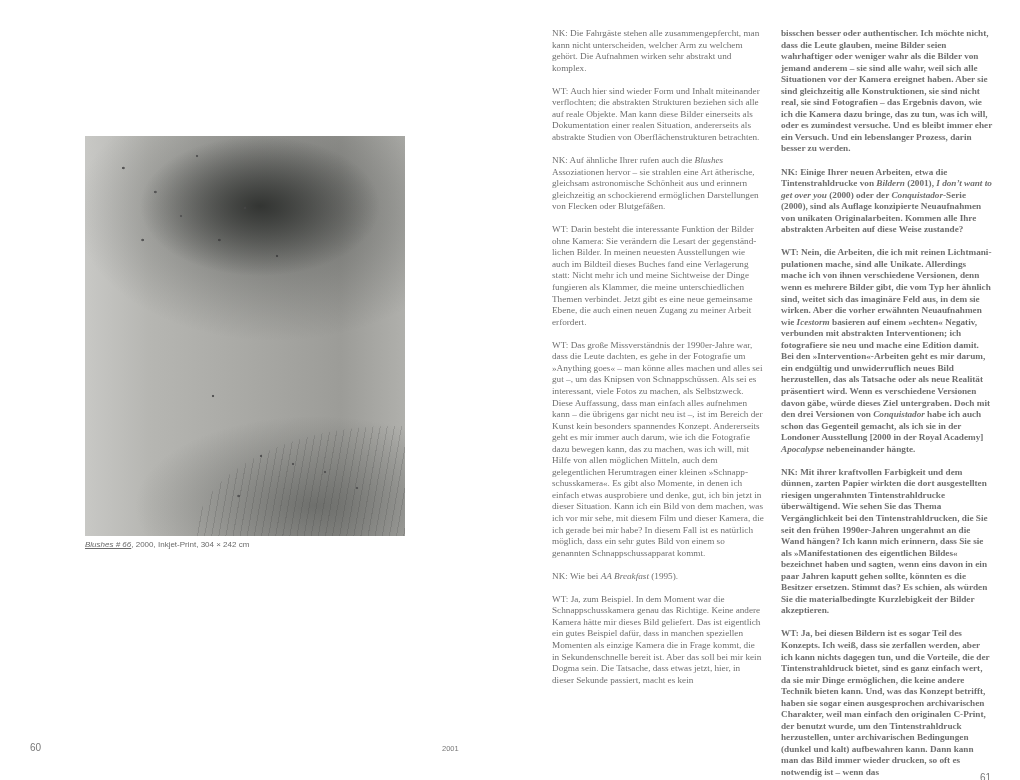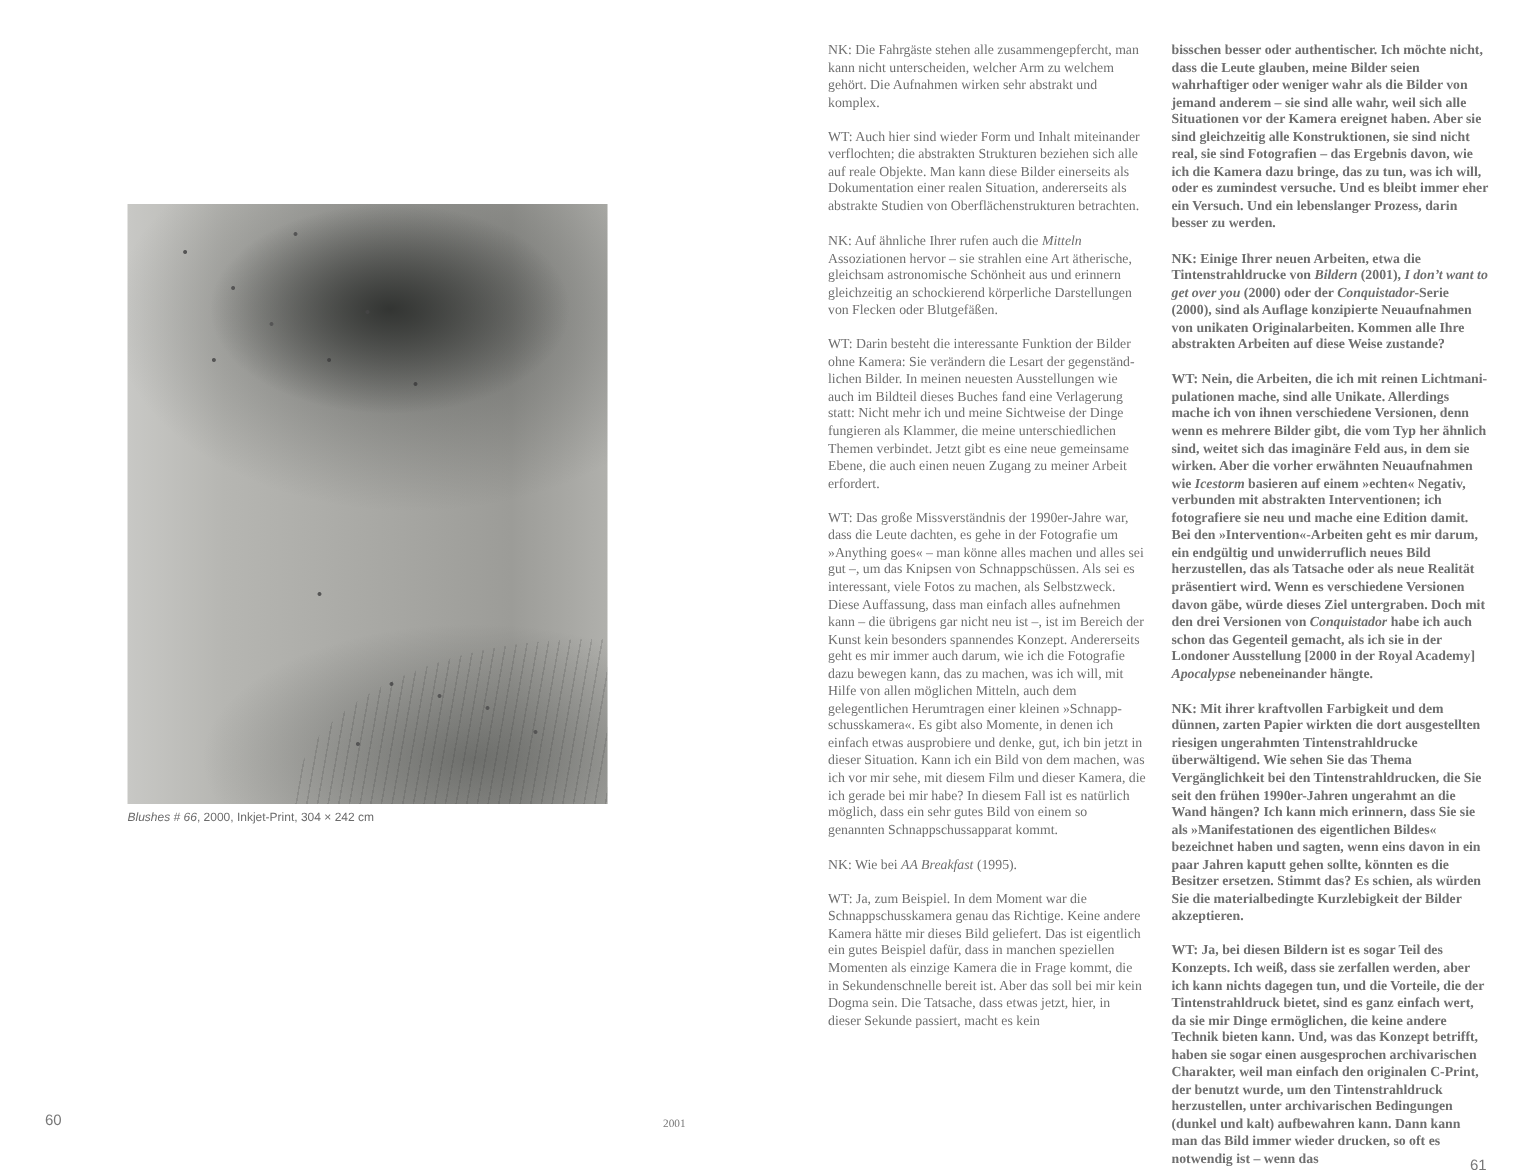--- a/index.html
+++ b/index.html
@@ -26,45 +26,45 @@
       radial-gradient(circle at 55% 80%, #555 1px, transparent 1.6px),
       radial-gradient(circle at 65% 82%, #555 1px, transparent 1.6px),
       radial-gradient(circle at 75% 84%, #555 1px, transparent 1.6px),
       radial-gradient(circle at 85% 88%, #555 1px, transparent 1.6px),
       radial-gradient(circle at 48% 90%, #555 1px, transparent 1.6px);
   }
   .photo .streaks { position:absolute; left:110px; top:290px; width:210px; height:110px;
     background: repeating-linear-gradient(100deg, rgba(60,60,60,0.18) 0 1px, transparent 1px 7px);
     border-top-left-radius:200px 110px; }
   .caption { position:absolute; left:85px; top:540px; font-family:"Liberation Sans", sans-serif; font-size:8px; color:#6a6a6a; white-space:nowrap; }
-  .caption i { font-style:italic; }
+  .caption i { font-style:italic;text-decoration:underline; }
   .col { position:absolute; top:28px; width:212px; font-size:9.2px; line-height:11.55px; color:#6f6f6f; }
   .col p { margin:0 0 11.55px 0; }
   .col1 { left:552px; }
   .col2 { left:781px;font-weight:bold; }
   .col i { font-style:italic; }
   .folio { position:absolute; top:742px; font-family:"Liberation Sans", sans-serif; color:#777; }
   .folio-left { left:30px; font-size:10px; }
   .folio-right { left:980px; font-size:10px;margin-top:30px; }
-  .folio-year { left:442px; top:744px; font-size:7.5px;font-family:Liberation Serif, serif; }
+  .folio-year { left:442px; top:744px; font-size:7.5px; }
 </style>
 </head>
 <body>
 
 <div class="spread">
   <div class="photo" title="Abstract grayscale photogram with dark central cloud and dotted streaks">
     <div class="dots"></div>
     <div class="streaks"></div>
   </div>
   <div class="caption"><i>Blushes # 66</i><span>, 2000, Inkjet-Print, 304 × 242 cm</span></div>
 
   <div class="col col1">
       <p><span>NK: Die Fahrgäste stehen alle zusammengepfercht, man kann nicht unterscheiden, welcher Arm zu welchem gehört. Die Aufnahmen wirken sehr abstrakt und komplex.</span></p>
       <p><span>WT: Auch hier sind wieder Form und Inhalt mitein­ander verflochten; die abstrakten Strukturen beziehen sich alle auf reale Objekte. Man kann diese Bilder einerseits als Dokumentation einer realen Situation, andererseits als abstrakte Studien von Oberflächen­strukturen betrachten.</span></p>
-      <p><span>NK: Auf ähnliche Ihrer rufen auch die </span><i>Mitteln</i><span> Assoziationen hervor – sie strahlen eine Art ätherische, gleichsam astronomische Schönheit aus und erinnern gleichzeitig an schockierend körperliche Darstellungen von Flecken oder Blutgefäßen.</span></p>
+      <p><span>NK: Auf ähnliche Ihrer rufen auch die </span><i>Blushes</i><span> Assoziationen hervor – sie strahlen eine Art ätherische, gleichsam astronomische Schönheit aus und erinnern gleichzeitig an schockierend ermöglichen Darstellungen von Flecken oder Blutgefäßen.</span></p>
       <p><span>WT: Darin besteht die interessante Funktion der Bilder ohne Kamera: Sie verändern die Lesart der gegenständ­lichen Bilder. In meinen neuesten Ausstellungen wie auch im Bildteil dieses Buches fand eine Verlagerung statt: Nicht mehr ich und meine Sichtweise der Dinge fungieren als Klammer, die meine unterschiedlichen Themen verbindet. Jetzt gibt es eine neue gemeinsame Ebene, die auch einen neuen Zugang zu meiner Arbeit erfordert.</span></p>
       <p><span>WT: Das große Missverständnis der 1990er-Jahre war, dass die Leute dachten, es gehe in der Fotografie um »Anything goes« – man könne alles machen und alles sei gut –, um das Knipsen von Schnappschüssen. Als sei es interessant, viele Fotos zu machen, als Selbst­zweck. Diese Auffassung, dass man einfach alles auf­nehmen kann – die übrigens gar nicht neu ist –, ist im Bereich der Kunst kein besonders spannendes Konzept. Andererseits geht es mir immer auch darum, wie ich die Fotografie dazu bewegen kann, das zu machen, was ich will, mit Hilfe von allen möglichen Mitteln, auch dem gelegentlichen Herumtragen einer kleinen »Schnapp­schusskamera«. Es gibt also Momente, in denen ich einfach etwas ausprobiere und denke, gut, ich bin jetzt in dieser Situation. Kann ich ein Bild von dem machen, was ich vor mir sehe, mit diesem Film und dieser Kamera, die ich gerade bei mir habe? In diesem Fall ist es natürlich möglich, dass ein sehr gutes Bild von einem so genannten Schnappschussapparat kommt.</span></p>
       <p><span>NK: Wie bei </span><i>AA Breakfast</i><span> (1995).</span></p>
       <p><span>WT: Ja, zum Beispiel. In dem Moment war die Schnappschusskamera genau das Richtige. Keine andere Kamera hätte mir dieses Bild geliefert. Das ist eigentlich ein gutes Beispiel dafür, dass in manchen speziellen Momenten als einzige Kamera die in Frage kommt, die in Sekundenschnelle bereit ist. Aber das soll bei mir kein Dogma sein. Die Tatsache, dass etwas jetzt, hier, in dieser Sekunde passiert, macht es kein</span></p>
     </div>
   <div class="col col2">
       <p><span>bisschen besser oder authentischer. Ich möchte nicht, dass die Leute glauben, meine Bilder seien wahrhaftiger oder weniger wahr als die Bilder von jemand anderem – sie sind alle wahr, weil sich alle Situationen vor der Kamera ereignet haben. Aber sie sind gleichzeitig alle Konstruktionen, sie sind nicht real, sie sind Fotografien – das Ergebnis davon, wie ich die Kamera dazu bringe, das zu tun, was ich will, oder es zumindest versuche. Und es bleibt immer eher ein Versuch. Und ein lebens­langer Prozess, darin besser zu werden.</span></p>
       <p><span>NK: Einige Ihrer neuen Arbeiten, etwa die Tintenstrahl­drucke von </span><i>Bildern</i><span> (2001), </span><i>I don’t want to get over you</i><span> (2000) oder der </span><i>Conquistador</i><span>-Serie (2000), sind als Auflage konzipierte Neuaufnahmen von unikaten Originalarbeiten. Kommen alle Ihre abstrakten Arbeiten auf diese Weise zustande?</span></p>
       <p><span>WT: Nein, die Arbeiten, die ich mit reinen Lichtmani­pulationen mache, sind alle Unikate. Allerdings mache ich von ihnen verschiedene Versionen, denn wenn es mehrere Bilder gibt, die vom Typ her ähnlich sind, weitet sich das imaginäre Feld aus, in dem sie wirken. Aber die vorher erwähnten Neuaufnahmen wie </span><i>Ice­storm</i><span> basieren auf einem »echten« Negativ, verbunden mit abstrakten Interventionen; ich fotografiere sie neu und mache eine Edition damit. Bei den »Intervention«-Arbeiten geht es mir darum, ein endgültig und unwider­ruflich neues Bild herzustellen, das als Tatsache oder als neue Realität präsentiert wird. Wenn es verschiedene Versionen davon gäbe, würde dieses Ziel untergraben. Doch mit den drei Versionen von </span><i>Conquistador</i><span> habe ich auch schon das Gegenteil gemacht, als ich sie in der Londoner Ausstellung [2000 in der Royal Academy] </span><i>Apocalypse</i><span> nebeneinander hängte.</span></p>
       <p><span>NK: Mit ihrer kraftvollen Farbigkeit und dem dünnen, zarten Papier wirkten die dort ausgestellten riesigen ungerahmten Tintenstrahldrucke überwältigend. Wie sehen Sie das Thema Vergänglichkeit bei den Tinten­strahldrucken, die Sie seit den frühen 1990er-Jahren ungerahmt an die Wand hängen? Ich kann mich erinnern, dass Sie sie als »Manifestationen des eigent­lichen Bildes« bezeichnet haben und sagten, wenn eins davon in ein paar Jahren kaputt gehen sollte, könnten es die Besitzer ersetzen. Stimmt das? Es schien, als würden Sie die materialbedingte Kurzlebigkeit der Bilder akzeptieren.</span></p>

